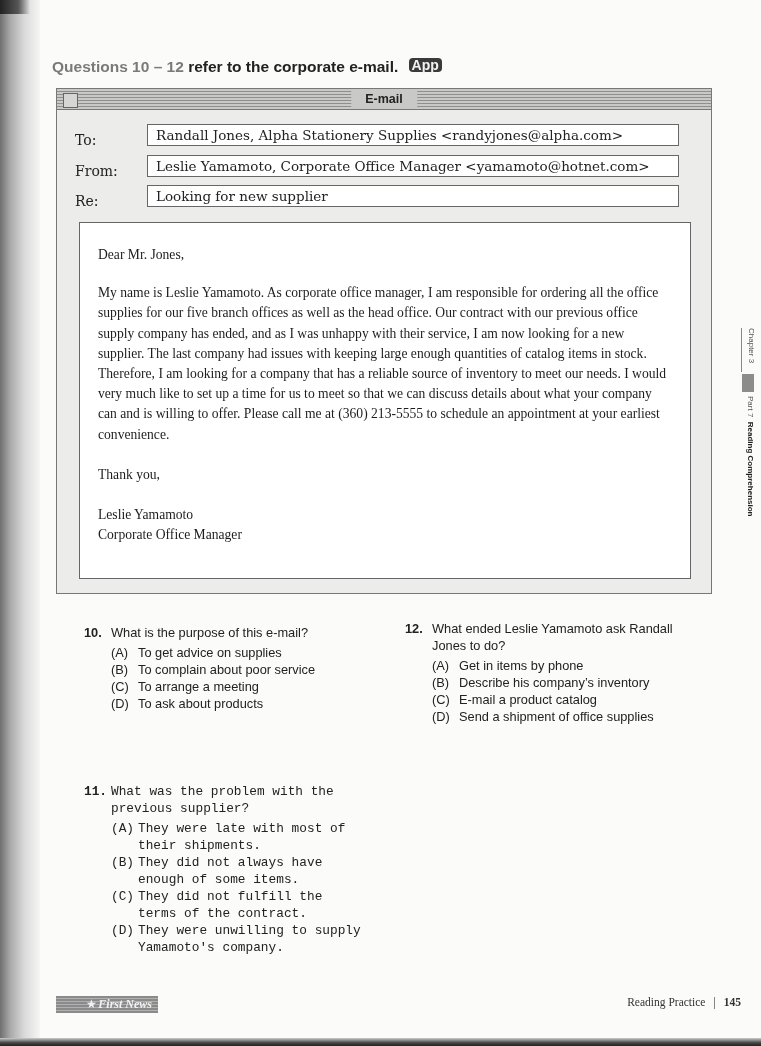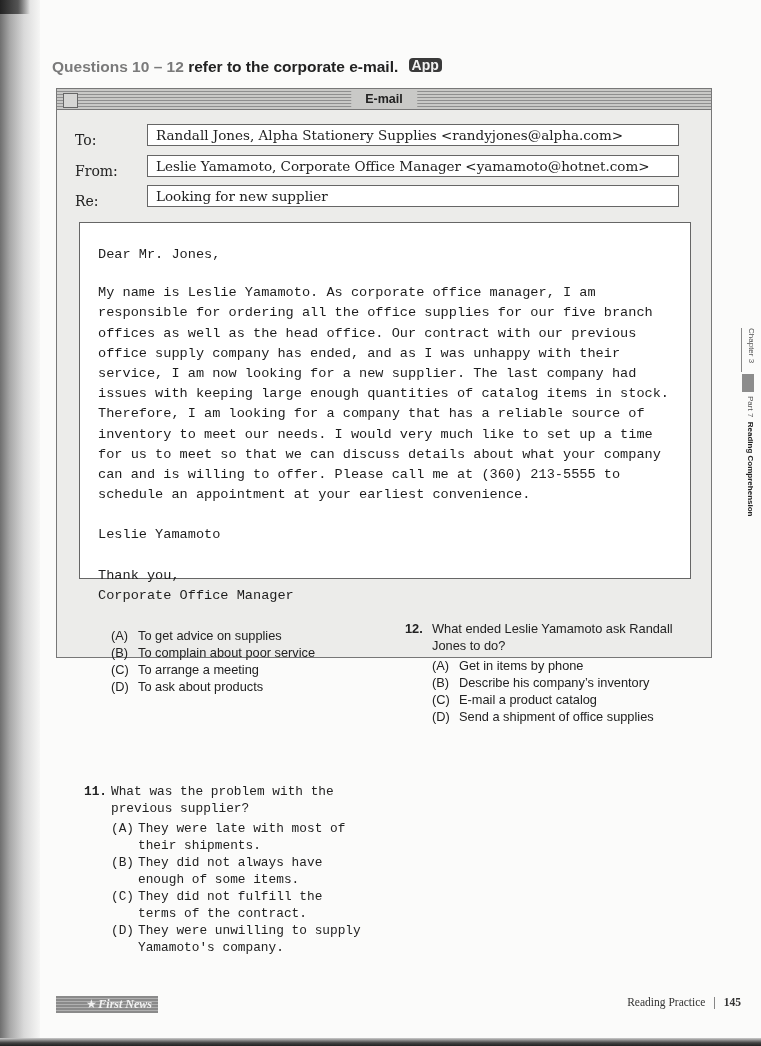--- a/index.html
+++ b/index.html
@@ -29,21 +29,21 @@
   .heading .q-range { color: #7a7a7a; }
   .heading .q-rest { color: #222; }
   .app-badge {
     display: inline-block; vertical-align: 2px; margin-left: 6px;
     background: #3a3a3a; color: #f2f2f2; border-radius: 4px;
     font-size: 14px; font-weight: bold; padding: 2px 3px; line-height: 10px;
   }
 
   
   .email-frame {
-    position: absolute; left: 56px; top: 88px; width: 656px; height: 570px;
+    position: absolute; left: 56px; top: 88px; width: 656px; height: 506px;
     background: #ececea; border: 1px solid #777; box-sizing: border-box;
   }
   .titlebar {
     position: absolute; left: 0; top: 0; right: 0; height: 20px;
     background: repeating-linear-gradient(to bottom, #c9c9c7 0px, #c9c9c7 2px, #8f8f8f 2px, #8f8f8f 3px);
     border-bottom: 1px solid #777;
   }
   .close-box {
     position: absolute; left: 6px; top: 4px; width: 13px; height: 13px;
     background: #d6d6d4; border: 1px solid #666;
@@ -61,21 +61,21 @@
   .field-box {
     position: absolute; left: 90px; width: 532px; height: 22px;
     background: #fff; border: 1px solid #666; box-sizing: border-box;
     font-family: "DejaVu Serif", serif; font-size: 13.5px; color: #222;
     padding-left: 8px; line-height: 20px; white-space: nowrap; overflow: hidden;
   }
   .body-box {
     position: absolute; left: 22px; top: 133px; width: 612px; height: 357px;
     background: #fff; border: 1px solid #666; box-sizing: border-box;
     padding: 22px 18px 0 18px;
-    font-family: Liberation Mono, monospace; font-size: 13.6px; line-height: 20.2px; color: #1d1d1d;
+    font-family: Liberation Serif, serif; font-size: 13.6px; line-height: 20.2px; color: #1d1d1d;
   }
   .body-box p { margin: 0; }
   .body-box .para { margin-top: 18px; }
 
   
   .question {
     position: absolute;
     font-family: "Liberation Sans", sans-serif; font-size: 12.8px; color: #222; line-height: 17px;
   }
   .q-stem { position: relative; padding-left: 27px; }
@@ -143,27 +143,31 @@
 
   <span class="field-label" style="top:74px;">From:</span>
   <div class="field-box" style="top:66px;">Leslie Yamamoto, Corporate Office Manager &lt;yamamoto@hotnet.com&gt;</div>
 
   <span class="field-label" style="top:104px;">Re:</span>
   <div class="field-box" style="top:96px;">Looking for new supplier</div>
 
   <div class="body-box">
     <p>Dear Mr. Jones,</p>
     <p class="para">My name is Leslie Yamamoto. As corporate office manager, I am responsible for ordering all the office supplies for our five branch offices as well as the head office. Our contract with our previous office supply company has ended, and as I was unhappy with their service, I am now looking for a new supplier. The last company had issues with keeping large enough quantities of catalog items in stock. Therefore, I am looking for a company that has a reliable source of inventory to meet our needs. I would very much like to set up a time for us to meet so that we can discuss details about what your company can and is willing to offer. Please call me at (360) 213-5555 to schedule an appointment at your earliest convenience.</p>
+    <p class="para" style="margin-top:20px;">Thank you,</p>
     <p class="para" style="margin-top:20px;">Leslie Yamamoto</p>
-    <p class="para" style="margin-top:20px;">Thank you,</p>
     <p>Corporate Office Manager</p>
   </div>
 </div>
 
 <div class="question" style="left:84px; top:624px; width:290px;">
+  <div class="q-stem">
+    <span class="q-num">10.</span>
+    <span>What is the purpose of this e-mail?</span>
+  </div>
   <ul class="options" style="margin-top:3px;">
     <li class="option"><span class="opt-letter">(A)</span><span>To get advice on supplies</span></li>
     <li class="option"><span class="opt-letter">(B)</span><span>To complain about poor service</span></li>
     <li class="option"><span class="opt-letter">(C)</span><span>To arrange a meeting</span></li>
     <li class="option"><span class="opt-letter">(D)</span><span>To ask about products</span></li>
   </ul>
 </div>
 
 <div class="question" style="left:84px; top:783px; width:280px;font-family:Liberation Mono, monospace;">
   <div class="q-stem">

